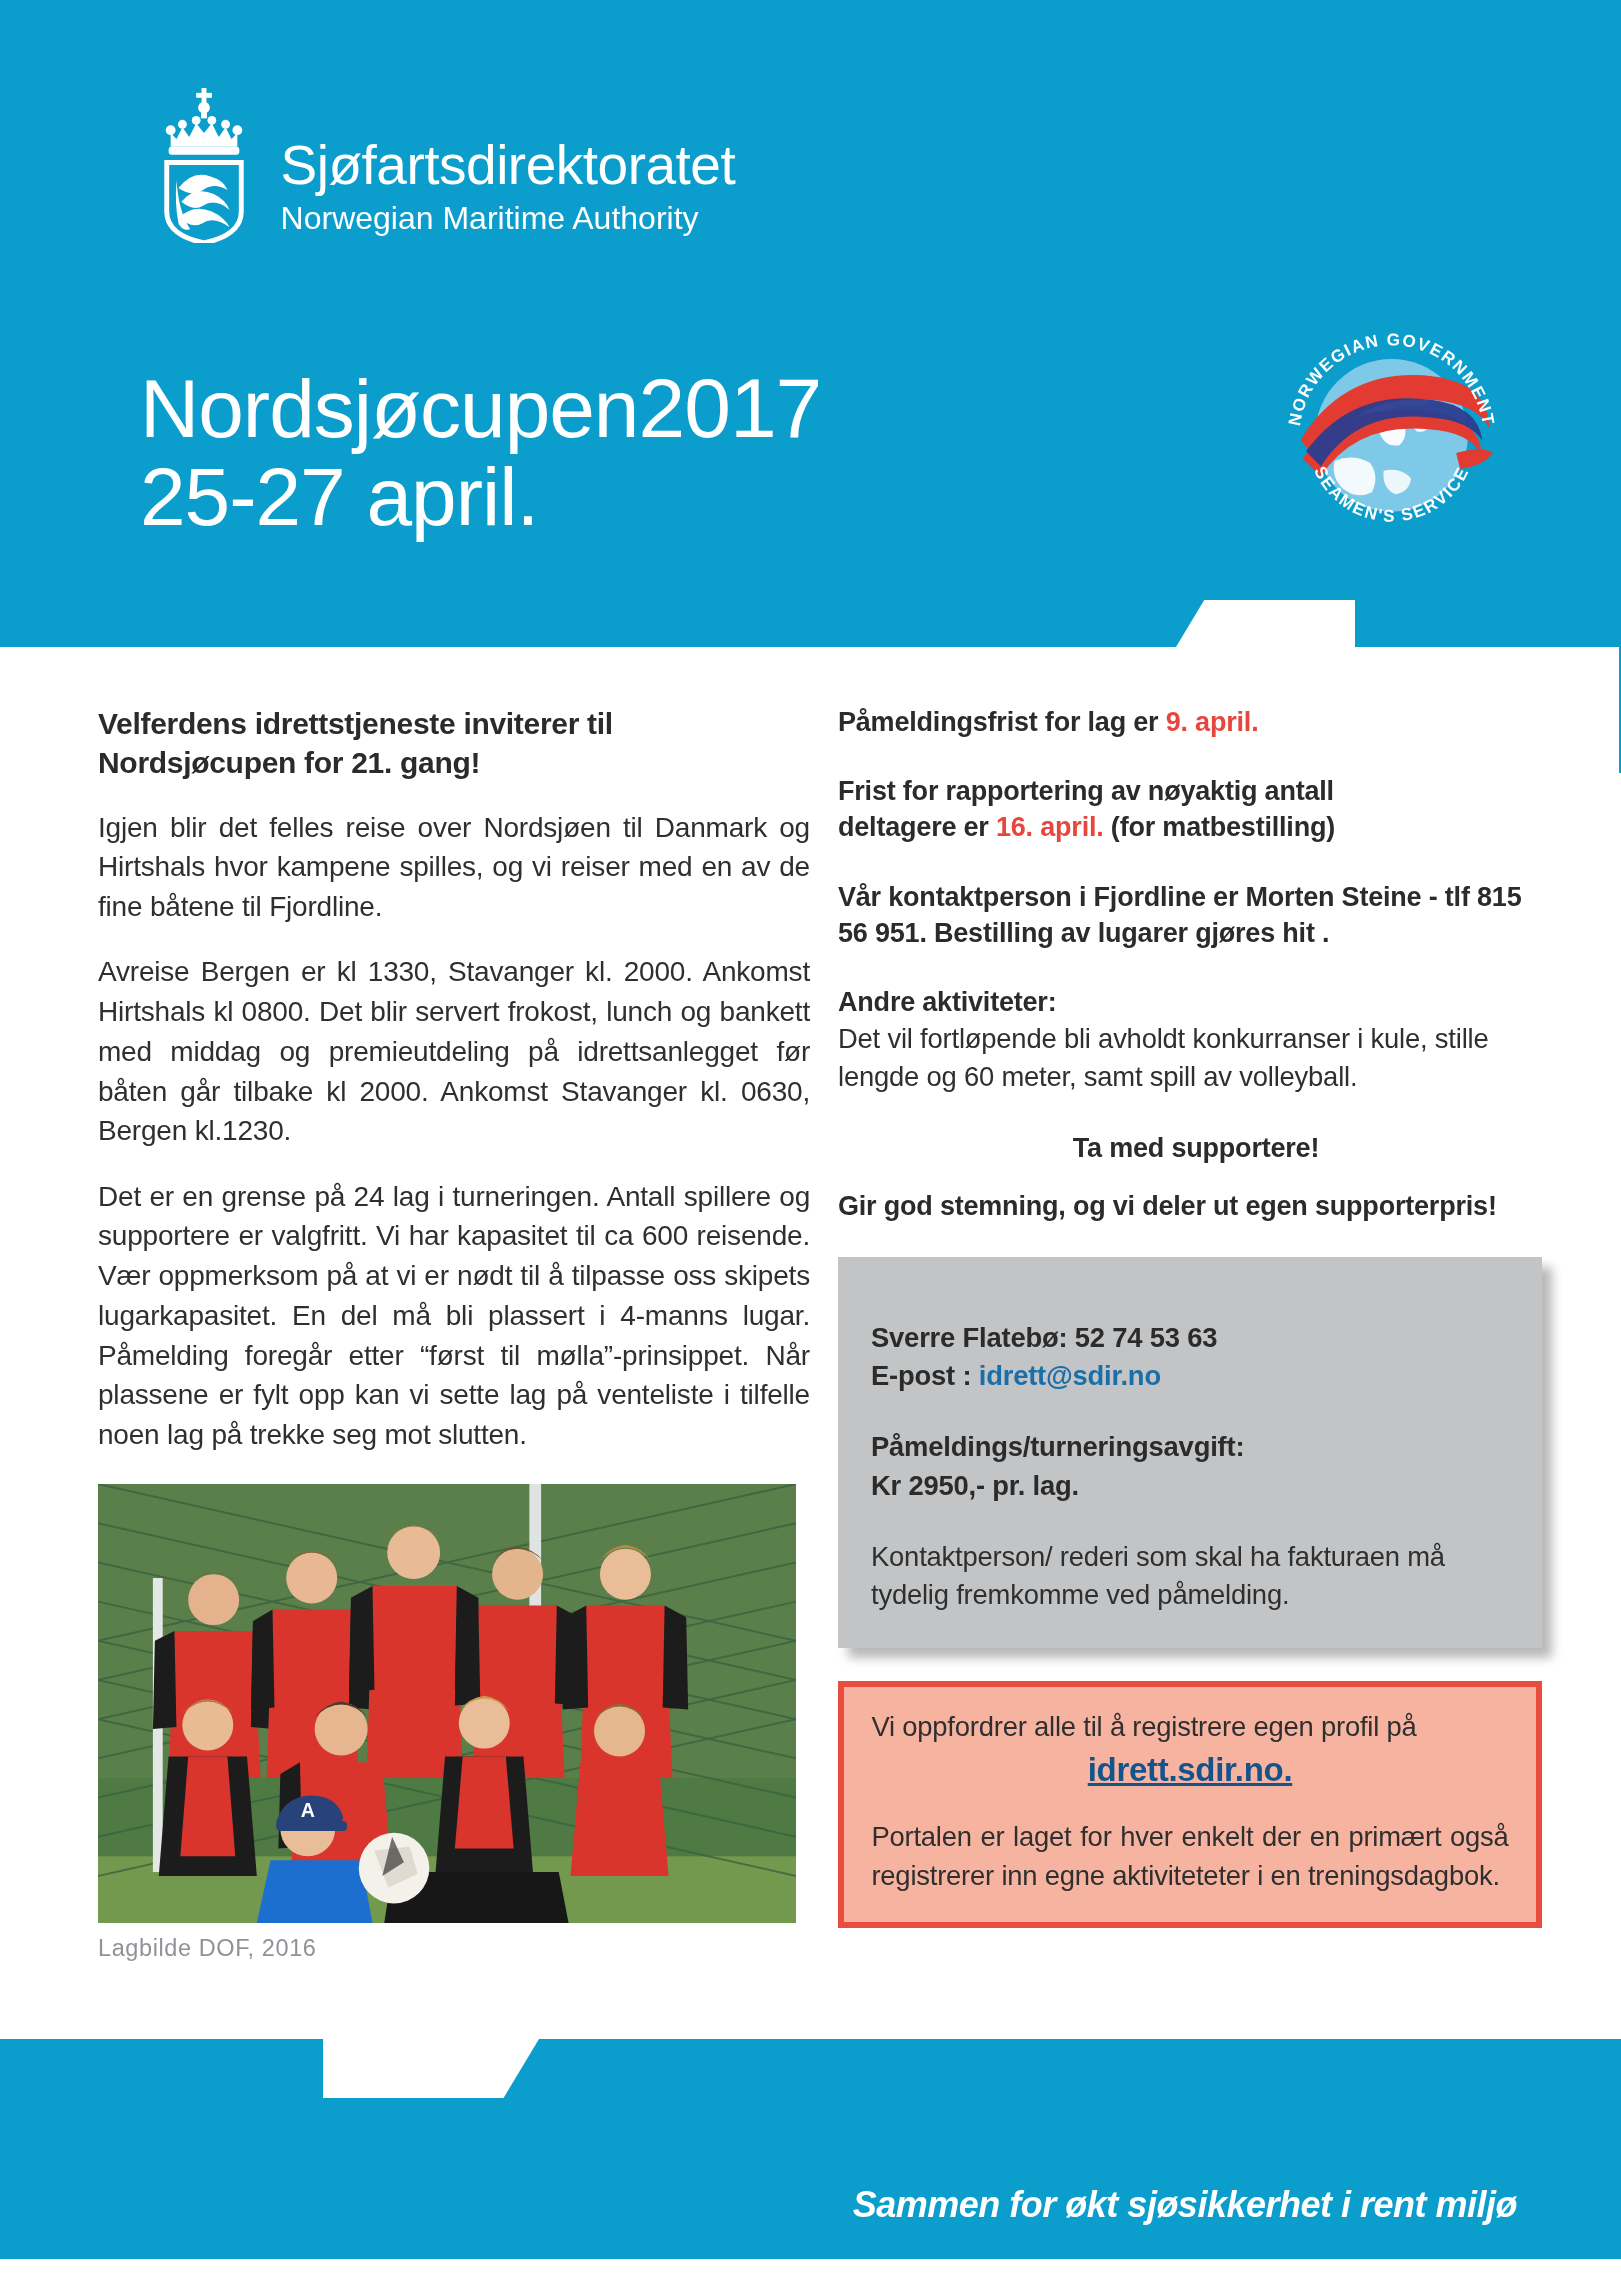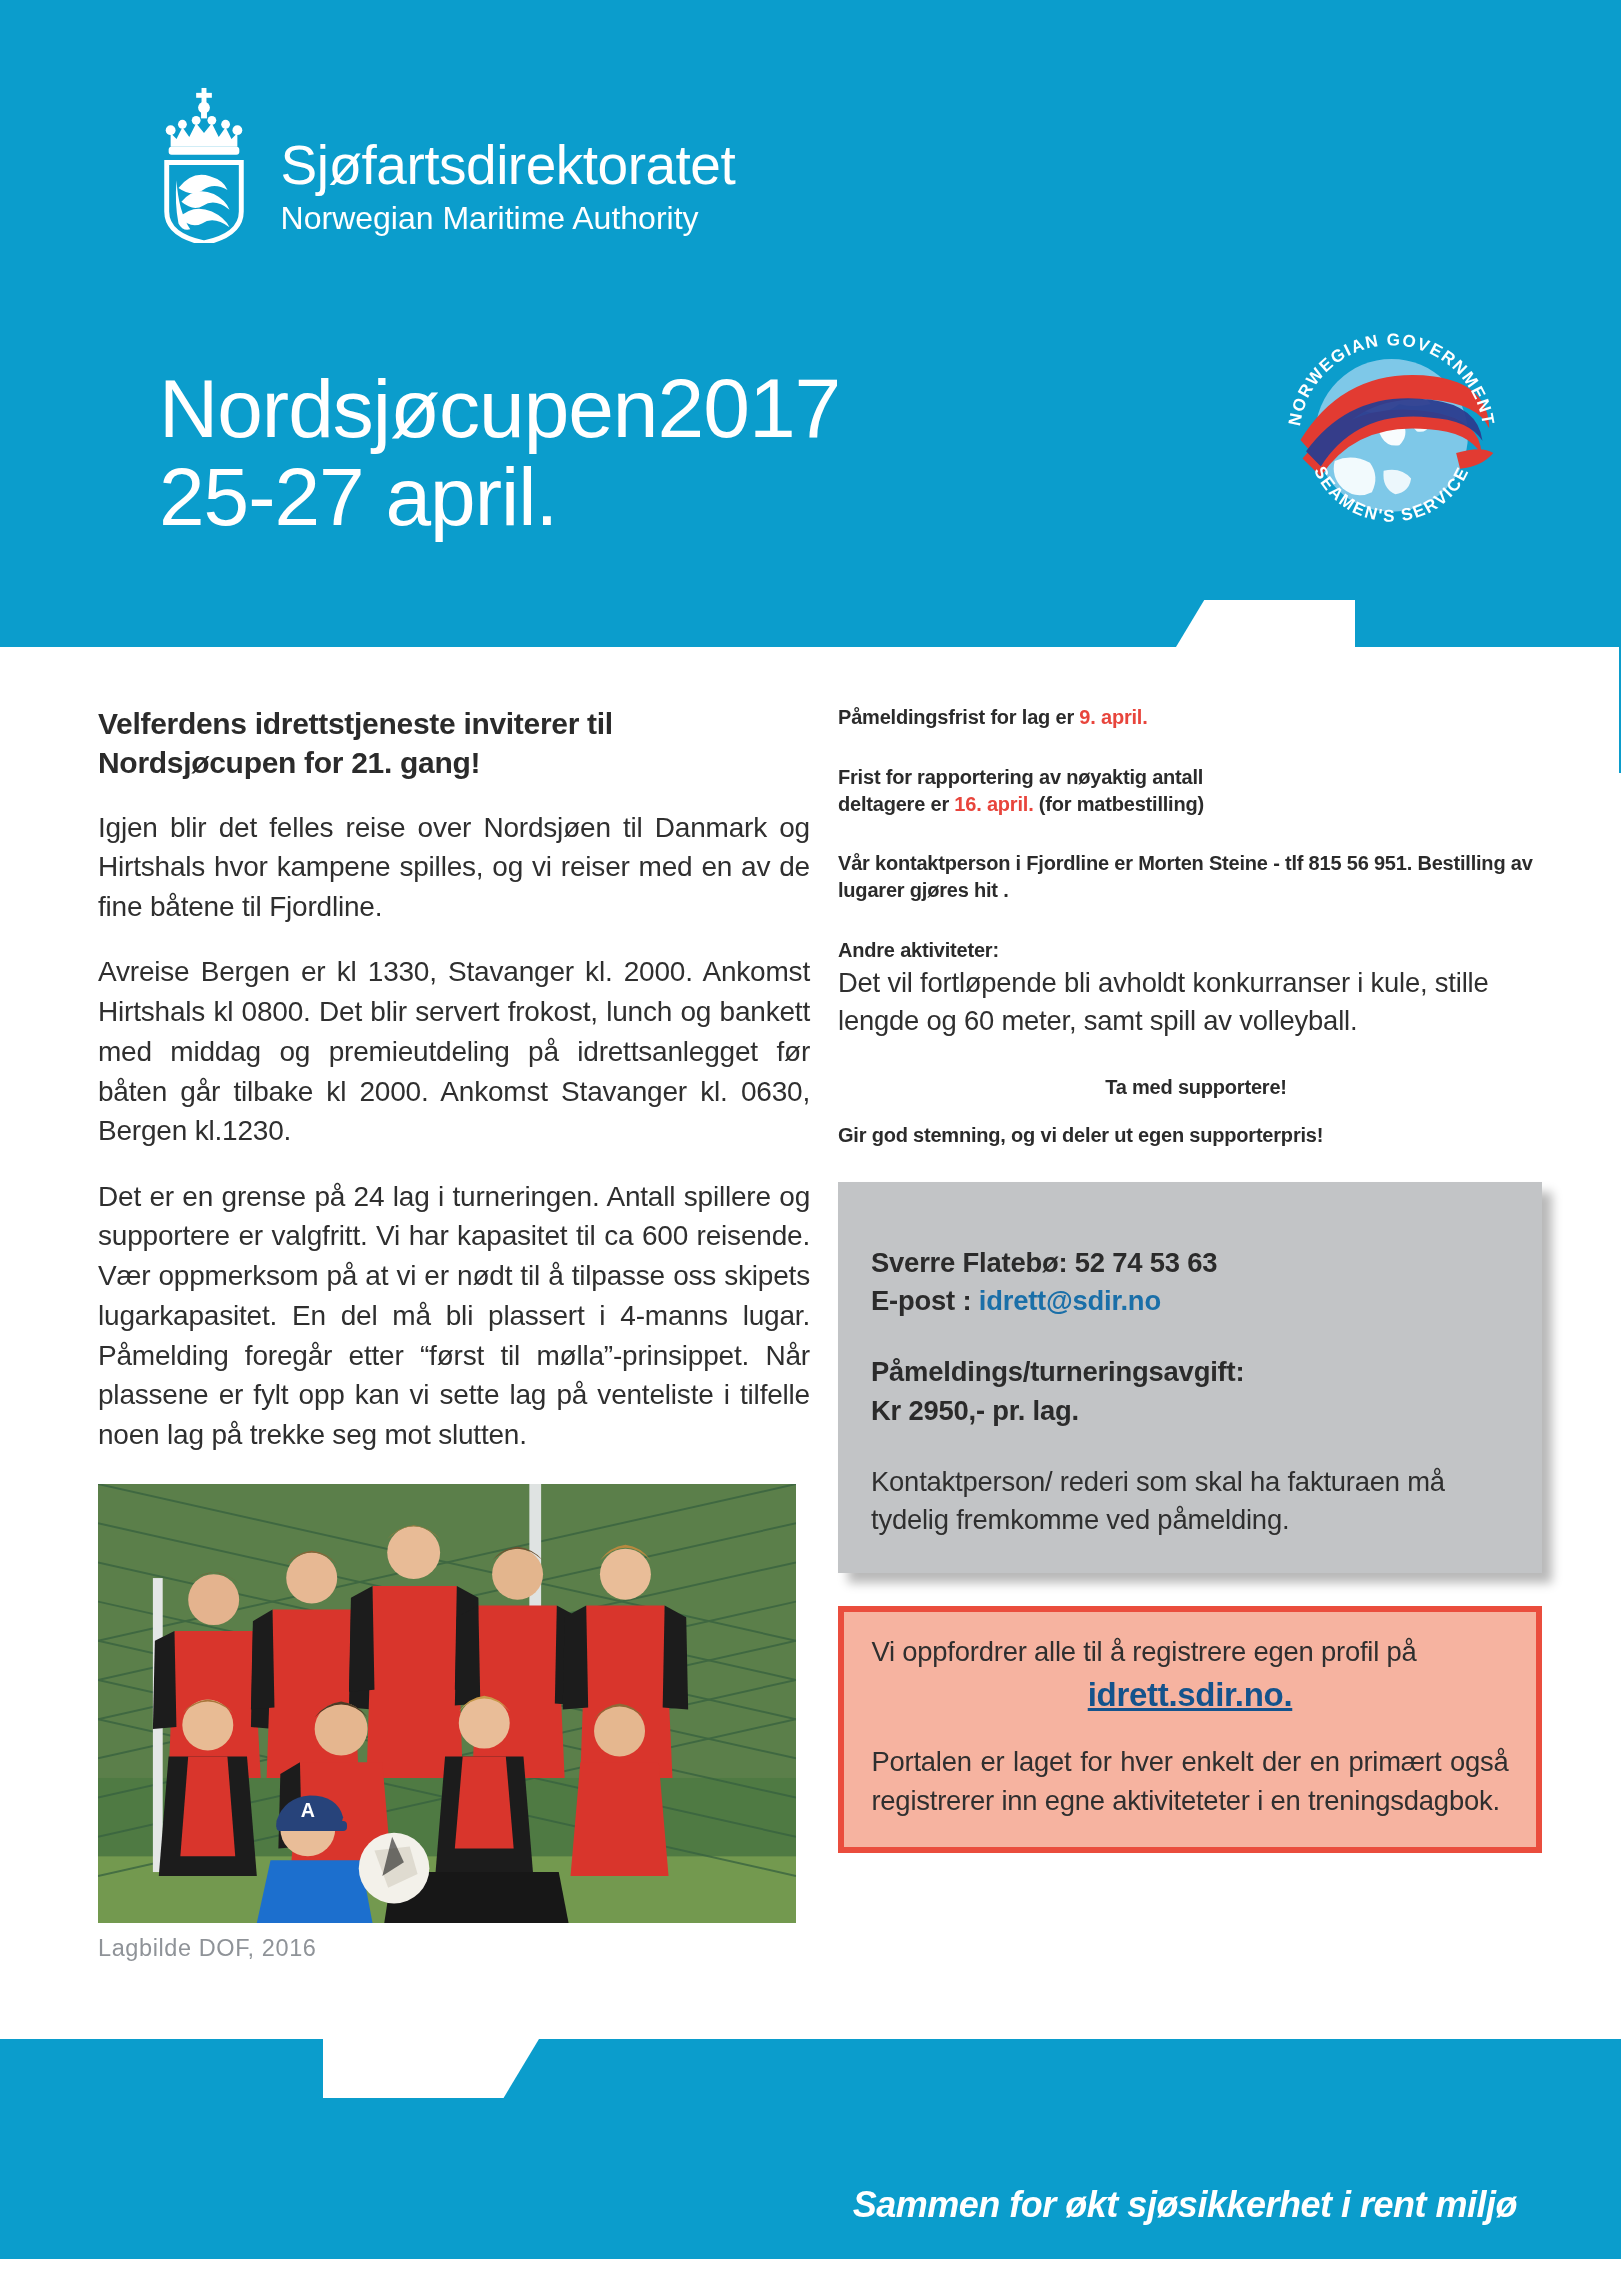--- a/index.html
+++ b/index.html
@@ -52,21 +52,21 @@
     letter-spacing: -0.5px; line-height: 1.0;
     font-family: "Liberation Sans", sans-serif;
   }
   .logo-sub {
     color: #fff; font-size: 32px; font-weight: 300;
     letter-spacing: 0px; line-height: 1.2; margin-top: 5.9px;
     font-family: "Liberation Sans", sans-serif;
   }
 
   
-  .title-block { position: absolute; left: 159px; top: 365px; }
+  .title-block { position: absolute; left: 140px; top: 365px; }
   .title-line1 {
     color: #fff; font-size: 82px; font-weight: 300;
     line-height: 1.04; letter-spacing: -1px; white-space: nowrap;
   }
   .title-line1 .year { font-size: 84px; font-weight: 400; }
   .title-line2 {
     color: #fff; font-size: 82px; font-weight: 400;
     line-height: 1.04; letter-spacing: -1px; margin-top: 2px;
   }
 
@@ -98,21 +98,21 @@
     width: 698px; height: 439px;
     background: linear-gradient(#3f6b42, #2f5733);
     overflow: hidden;
   }
   .caption {
     margin-top: 11.8px; font-size: 23.5px; color: #8f9398;
     font-weight: 300; letter-spacing: 0.6px;
   }
 
   .r-line {
-    font-size: 20px; font-weight: bold; color: #2b2b2b;
+    font-size: 27px; font-weight: bold; color: #2b2b2b;
     line-height: 1.34; letter-spacing: -0.2px;
   }
   .red { color: #e8453c; }
   .r-gap { margin-top: 33px; }
   .r-gap-sm { margin-top: 21.6px; }
   .r-body {
     font-size: 27.4px; color: #2f2f2f; line-height: 1.40;
     letter-spacing: -0.2px;
   }
   .center { text-align: center; }

